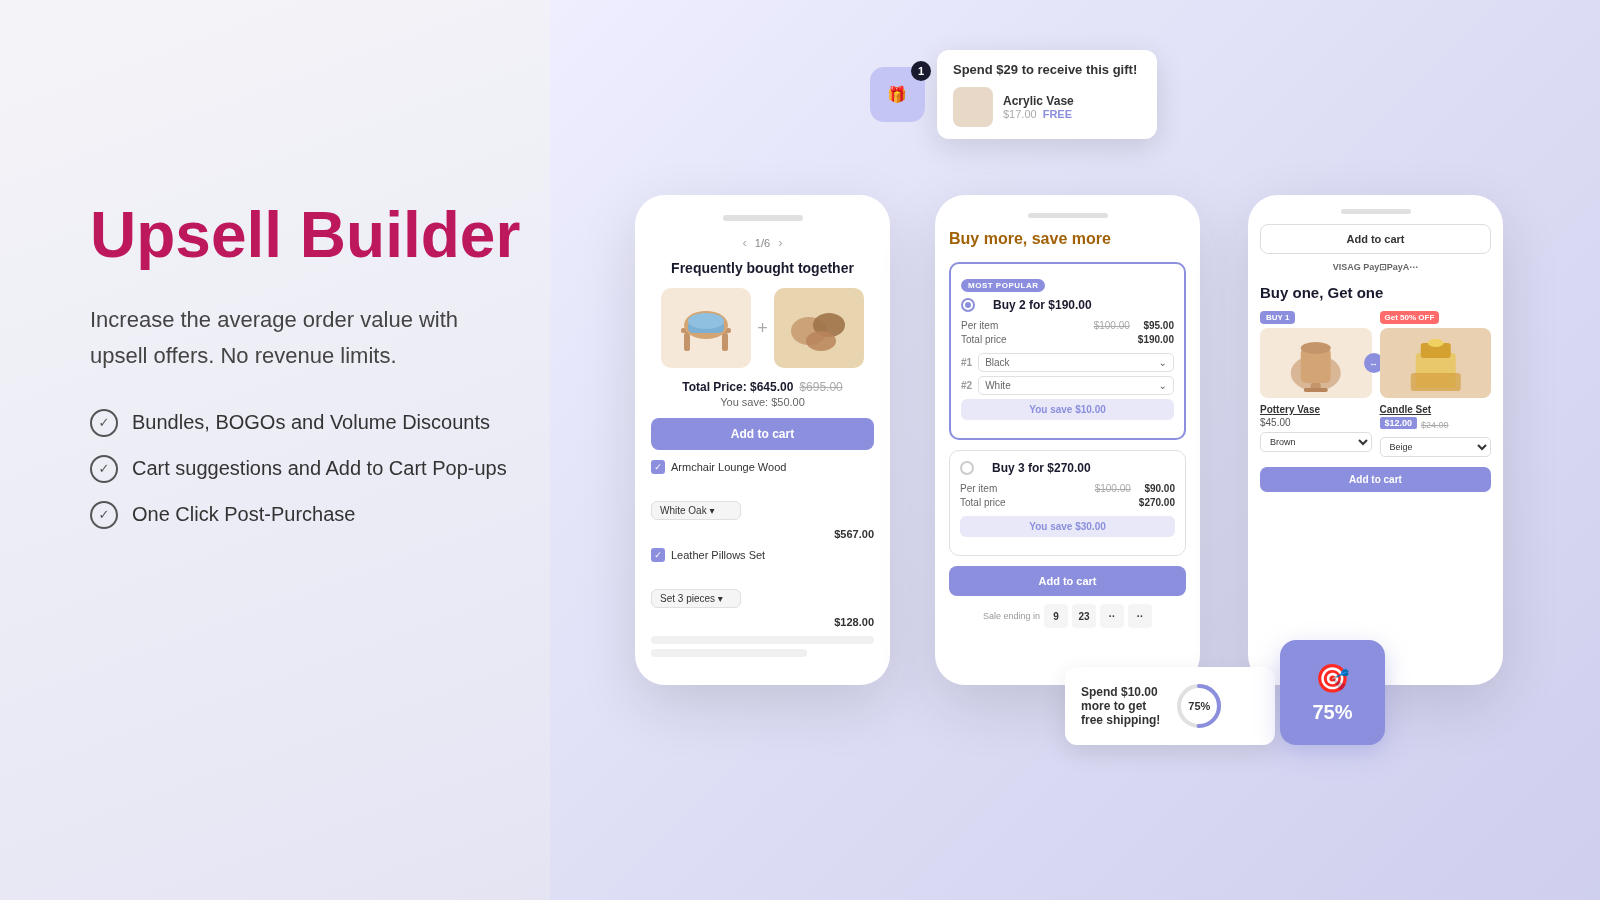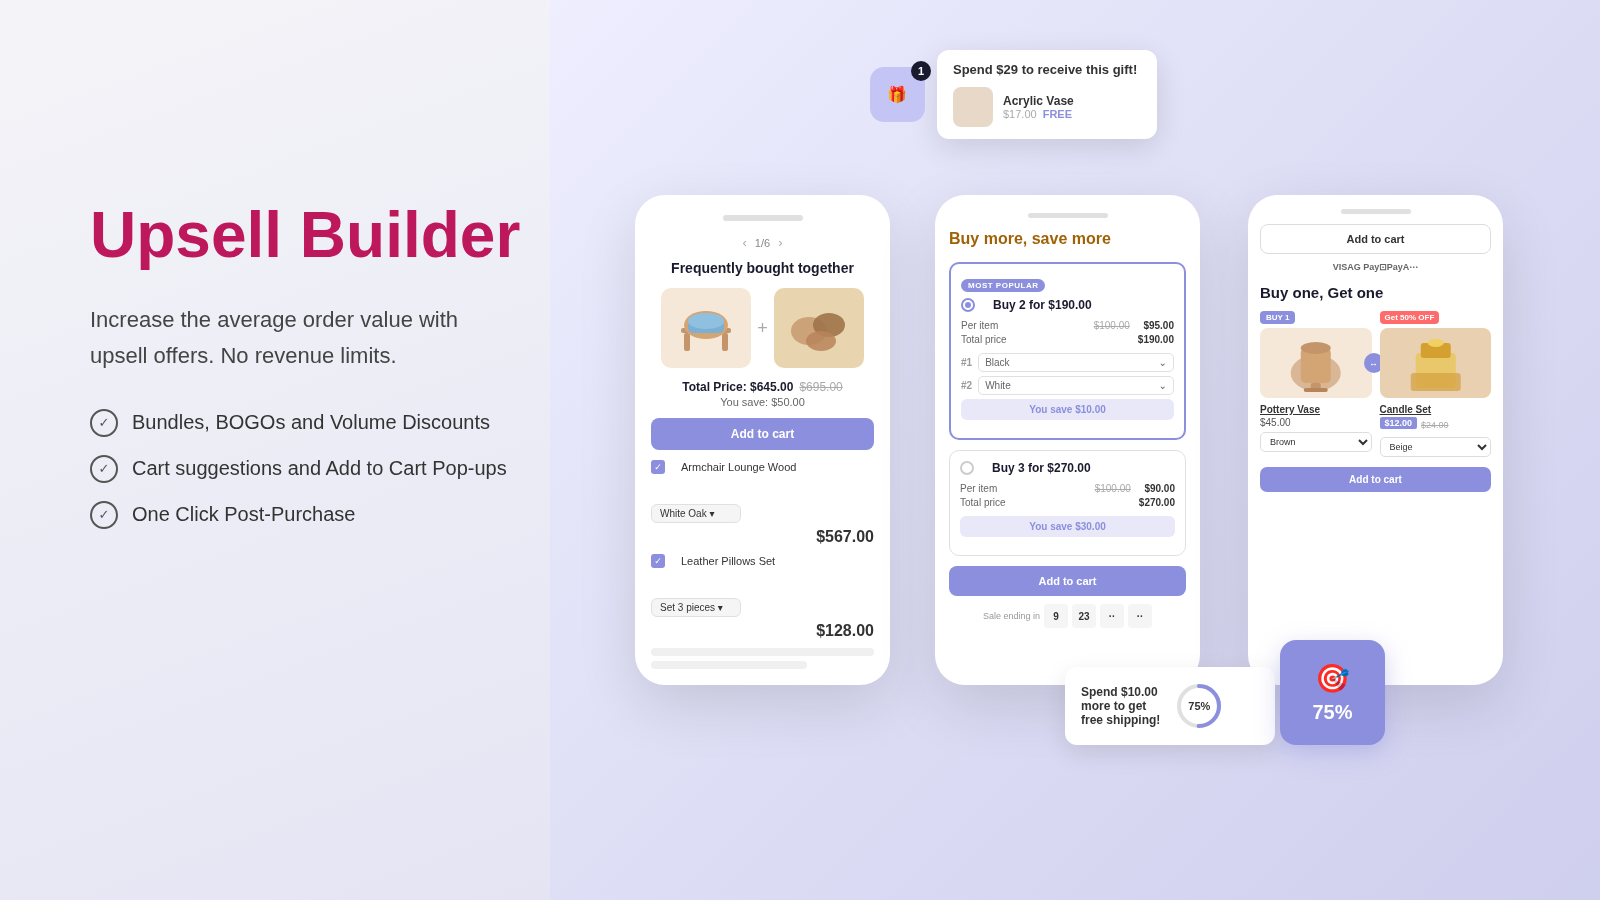--- a/index.html
+++ b/index.html
@@ -152,21 +152,21 @@
       border: none;
       border-radius: 8px;
       font-size: 12px;
       font-weight: 600;
       cursor: pointer;
       margin-bottom: 10px;
     }
     .product-row {
       display: flex;
       align-items: center;
-      gap: 16px;
+      gap: 6px;
       margin-bottom: 6px;
     }
     .checkbox-blue {
       width: 14px;
       height: 14px;
       background: #8b8fdd;
       border-radius: 3px;
       display: flex;
       align-items: center;
       justify-content: center;
@@ -191,21 +191,21 @@
     .variant-select {
       background: #f5f5f5;
       border: 1px solid #e0e0e0;
       border-radius: 6px;
       padding: 3px 8px;
       font-size: 10px;
       color: #333;
       width: 90px;
     }
     .product-price {
-      font-size: 16px;
+      font-size: 11px;
       color: #333;
       font-weight: 600;
       margin-left: auto;
       margin-top: 48px;
     }
     .skeleton-lines {
       display: flex;
       flex-direction: column;
       gap: 5px;
       margin-top: 8px;

